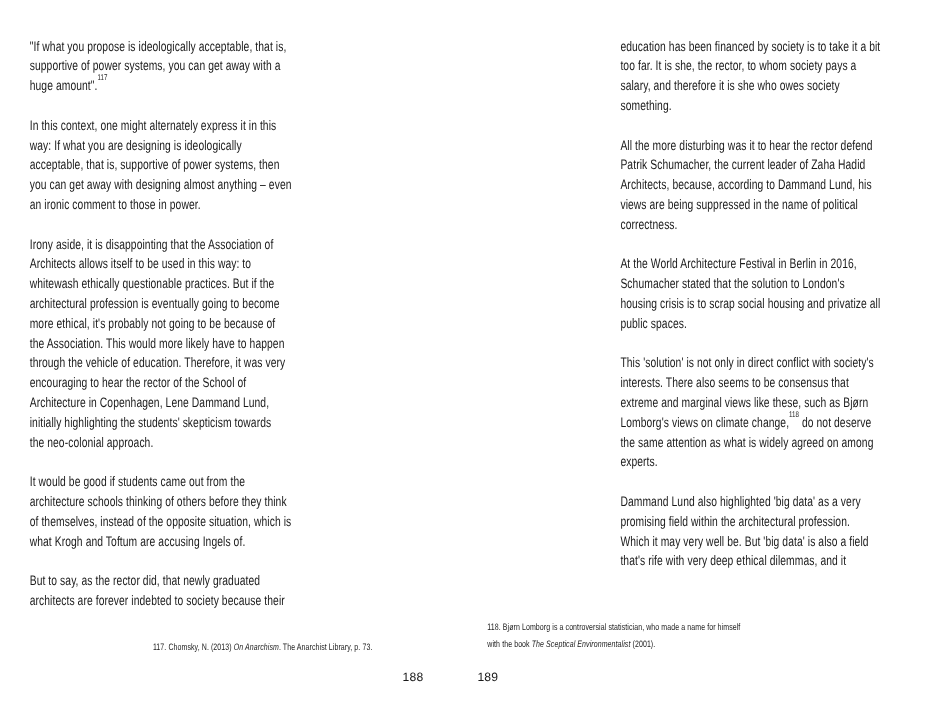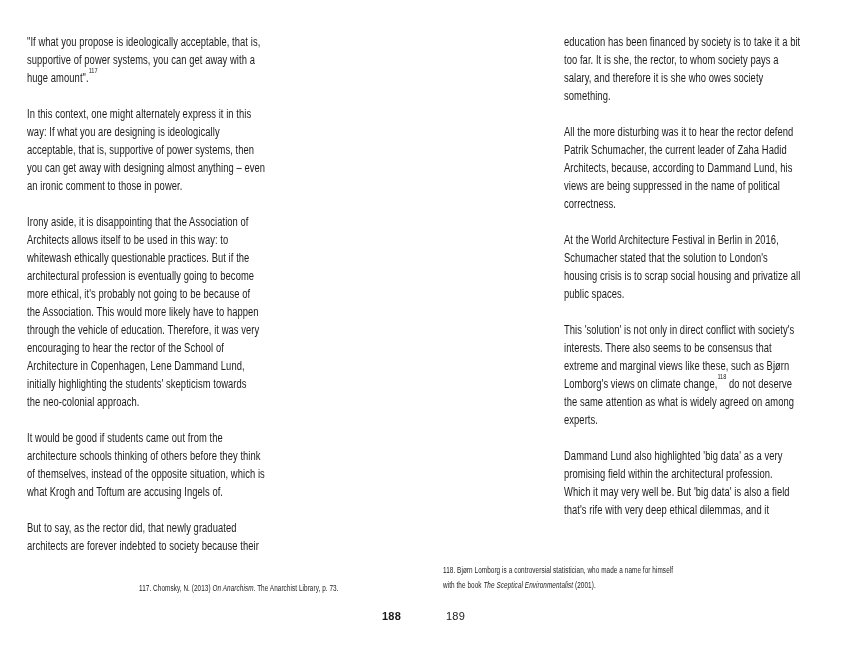--- a/index.html
+++ b/index.html
@@ -56,22 +56,22 @@
   .fn-left  { left: 139px; top: 581px; }
   .fn-right { left: 443px; top: 563px; }
   .footnote i { font-style: italic; }
   .pageno {
     position: absolute;
     top: 609px;
     font-size: 11px;
     line-height: 14px;
     letter-spacing: 0.2px;
   }
-  .pageno-left  { left: 382px; font-weight: bold; }
-  .pageno-right { left: 446px; }
+  .pageno-left  { left: 366px; }
+  .pageno-right { left: 434px; }
 </style>
 </head>
 <body>
 
 <div class="spread">
 
   <div class="col col-left">
     <p><span>"If what you propose is ideologically acceptable, that is,
 supportive of power systems, you can get away with a
 huge amount".</span><sup class="fnref">117</sup></p>

